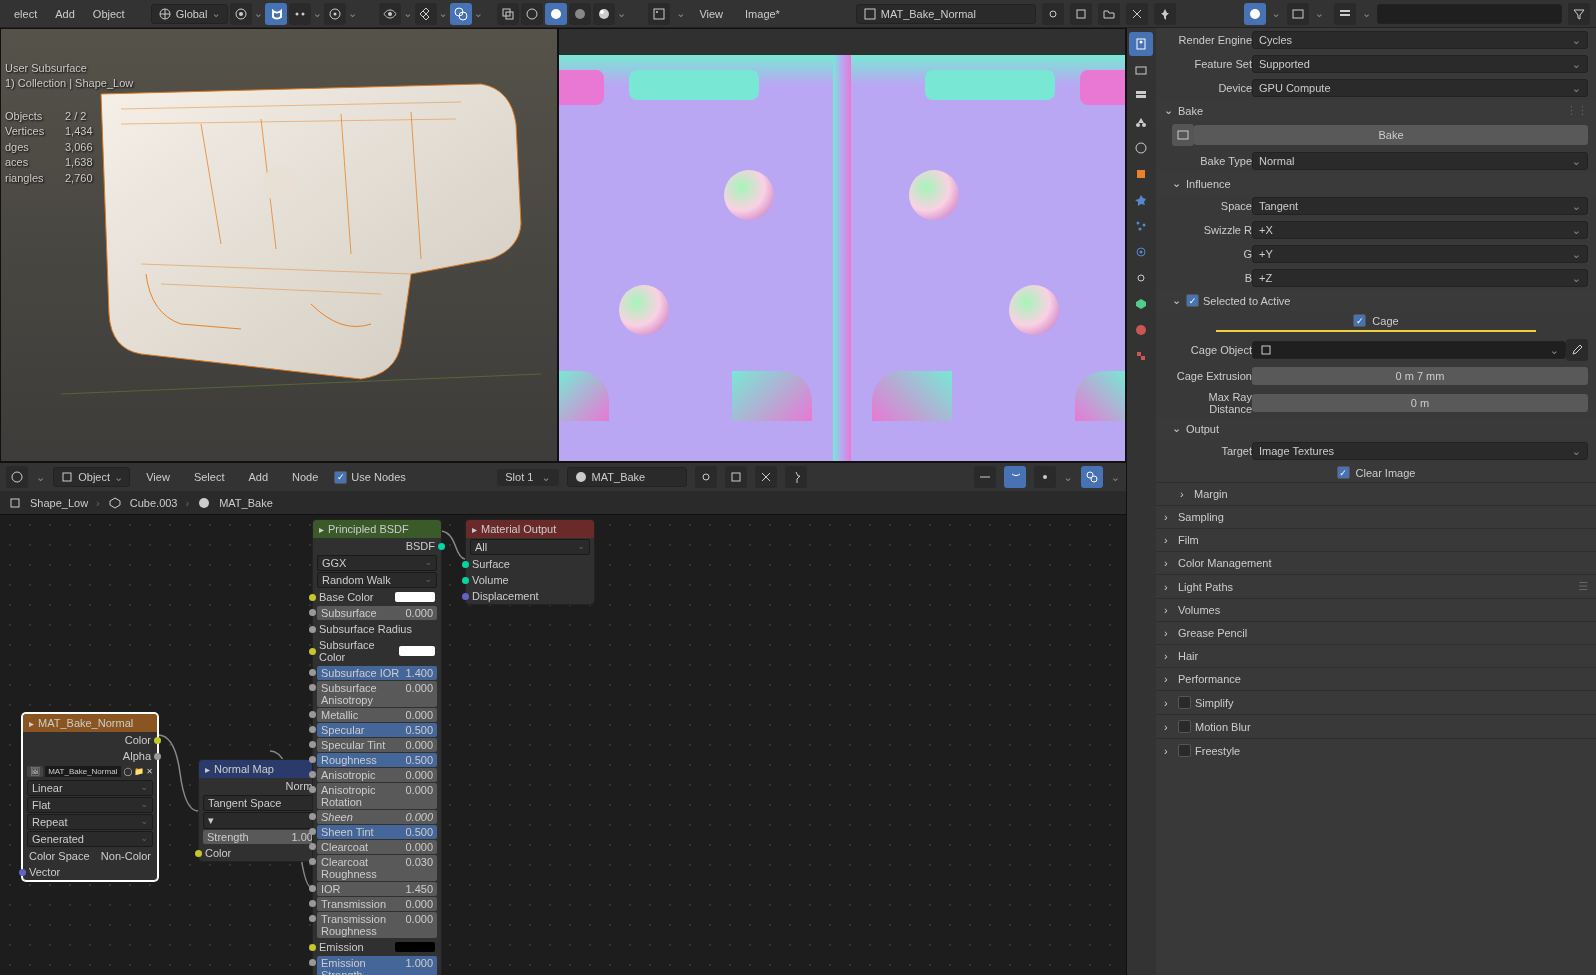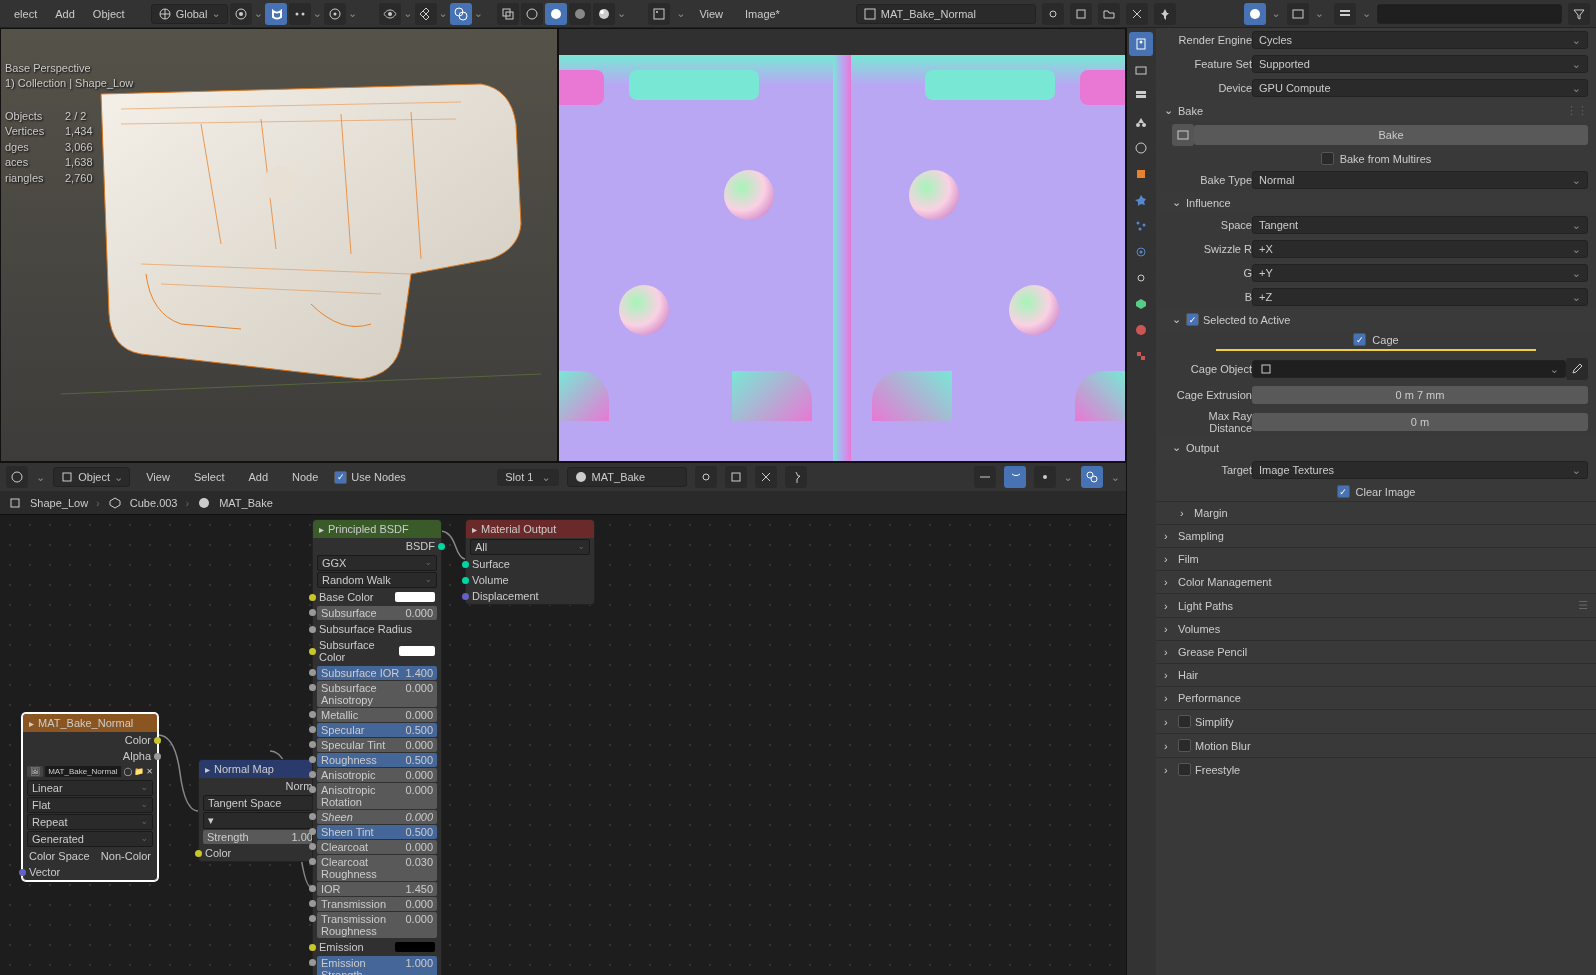--- a/index.html
+++ b/index.html
@@ -230,21 +230,21 @@
           <path d="M2 3h10l-4 5v4l-2-1V8z" fill="none" stroke="#ccc"></path>
         </svg>
       </div>
   </div>
 </div>
 
 <div class="main-grid">
 
   <div class="viewport-3d">
     <div class="vp-overlay">
-      <div>Base Perspective</div>
+      <div>User Subsurface</div>
       <div>1) Collection | Shape_Low</div>
     </div>
     <div class="vp-stats">
       <div class="vp-stats-row">
           <span style="width:50px">Objects</span>
           <span>2 / 2</span>
         </div>
       <div class="vp-stats-row">
           <span style="width:50px">Vertices</span>
           <span>1,434</span>
@@ -403,24 +403,20 @@
     <div class="prop-row" style="padding-left:16px">
       <div class="hdr-icon-btn" style="background:#555">
           <svg>
             <rect x="2" y="3" width="10" height="8" fill="none" stroke="#ccc"></rect>
           </svg>
         </div>
       <div class="bake-btn">
           <span>Bake</span>
         </div>
     </div>
-    <div class="checkbox-row">
-        <div class="chk"></div>
-        <span>Bake from Multires</span>
-      </div>
     <div class="prop-row">
         <span class="prop-label">Bake Type</span>
         <div class="prop-select">
           <span>Normal</span>
         </div>
       </div>
 
     <div class="panel-hdr sub">
         <span class="chevron">⌄</span>
         <span>Influence</span>

